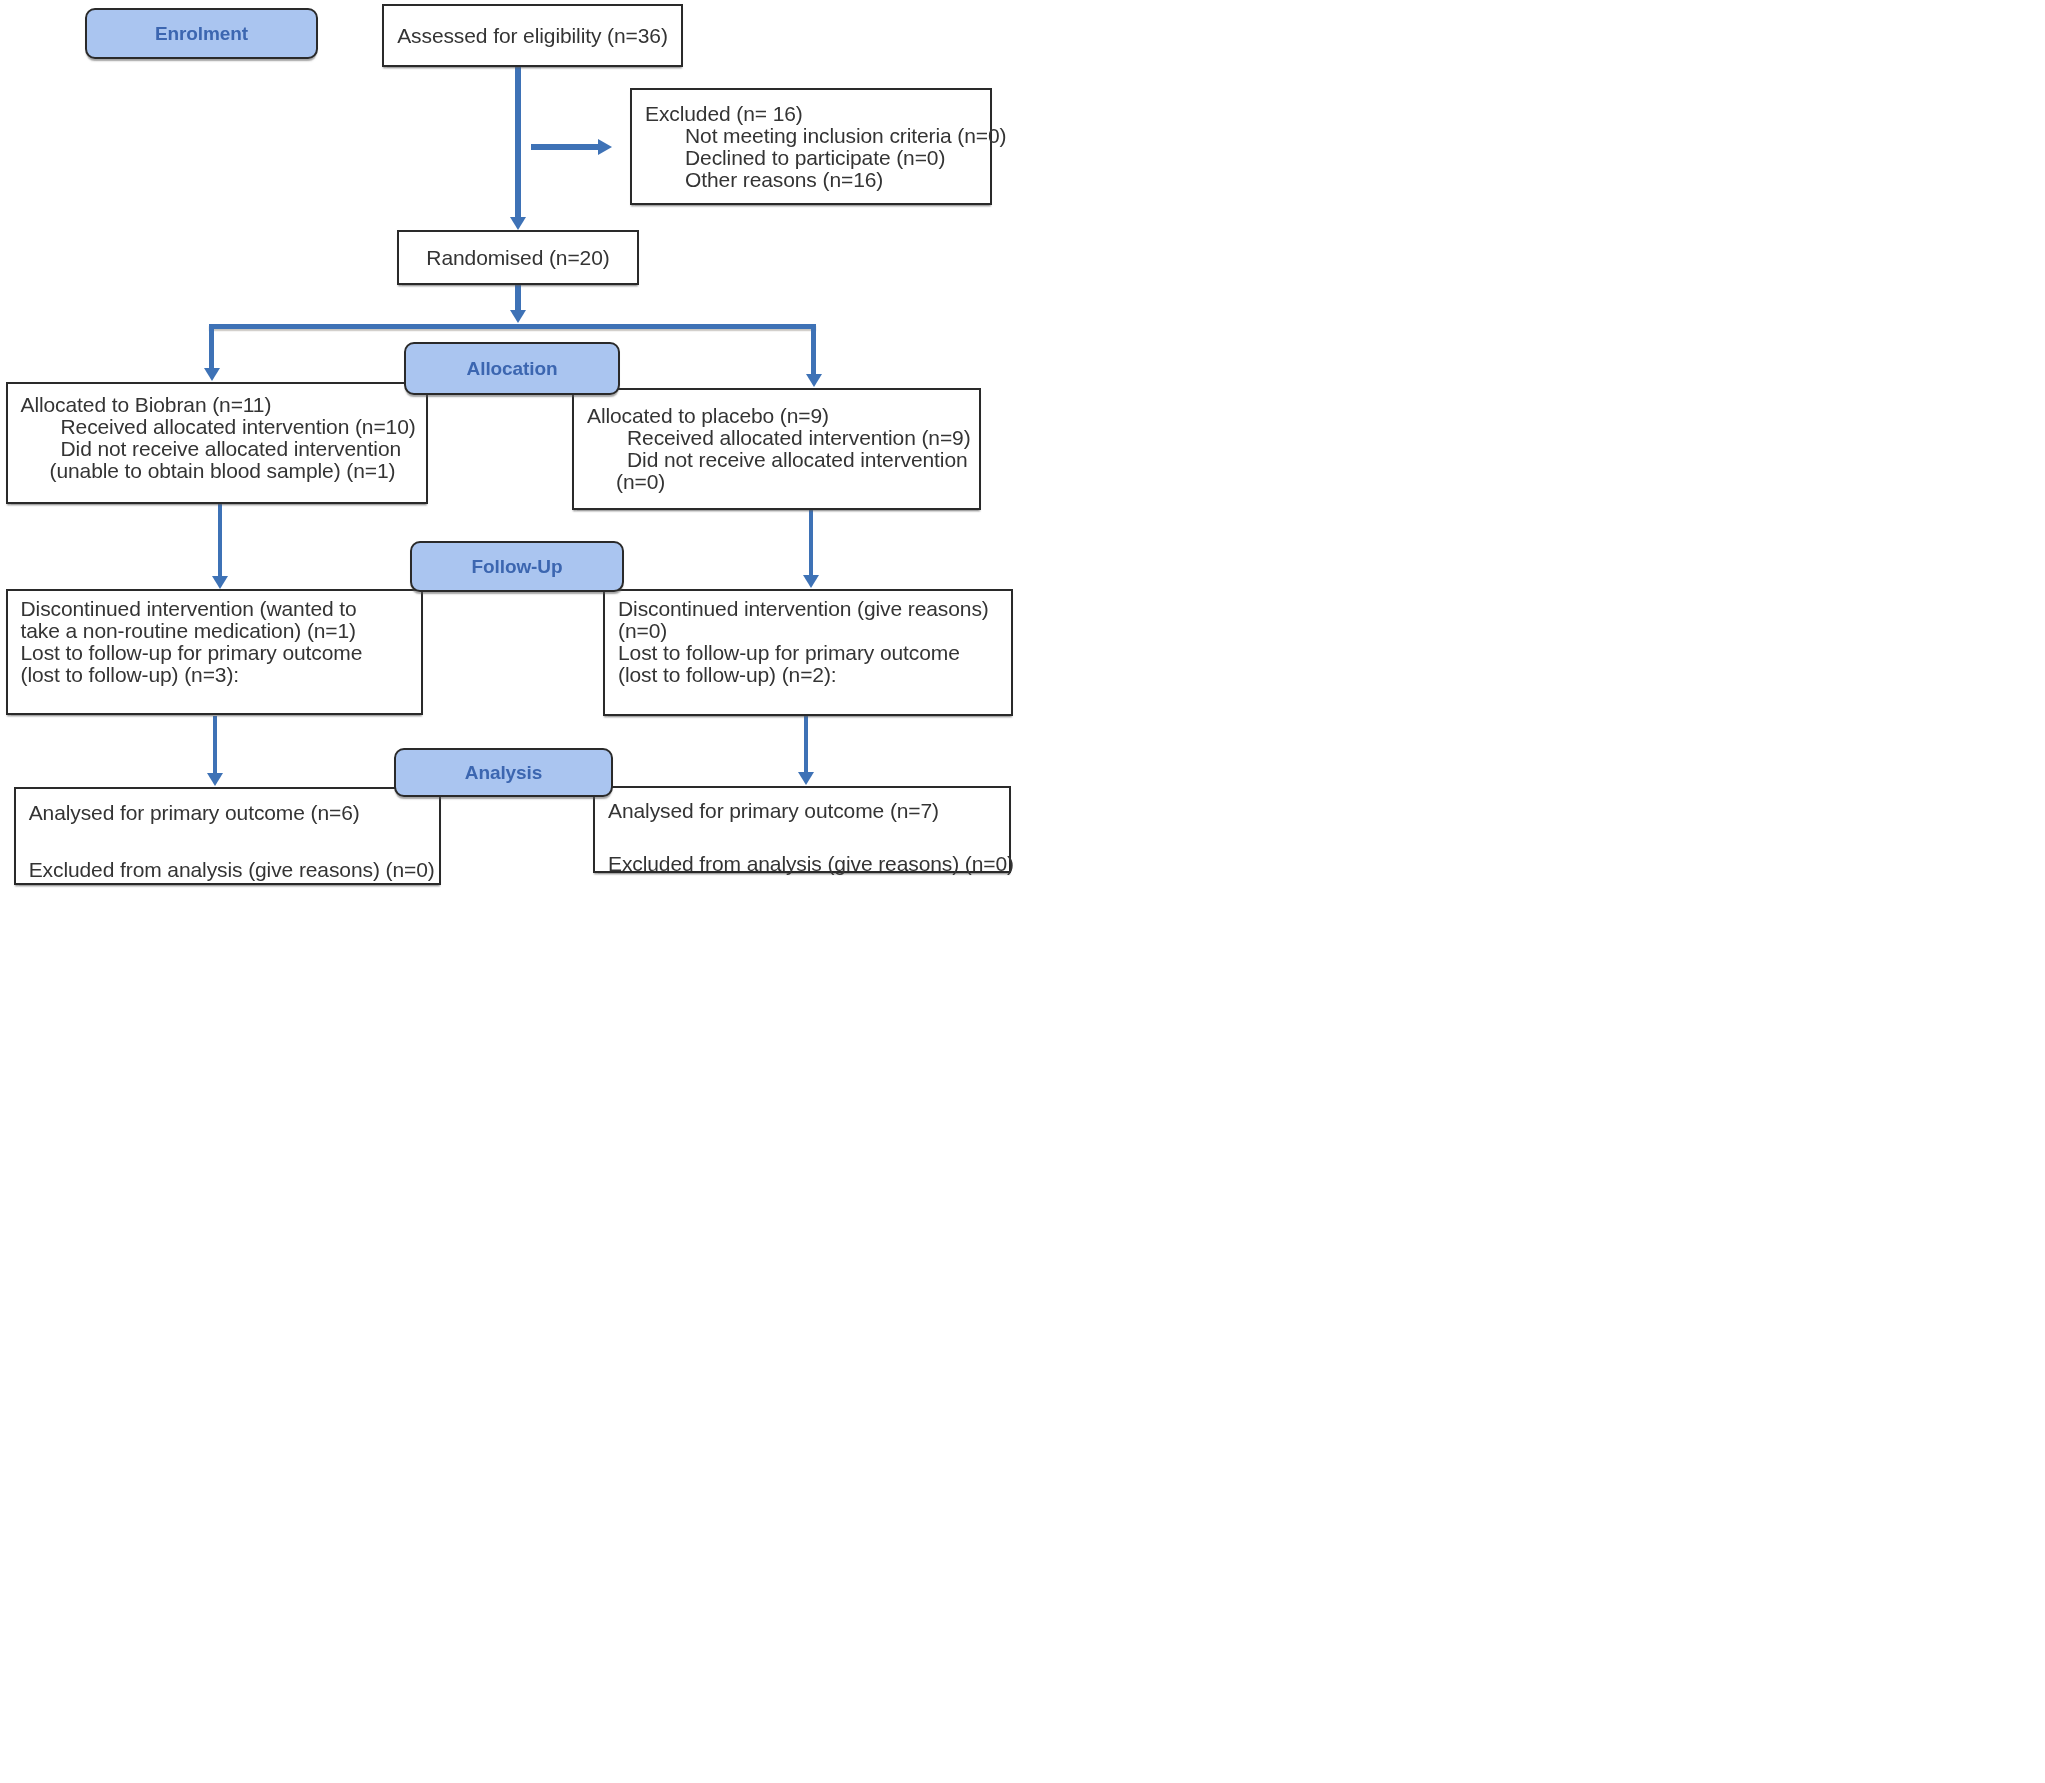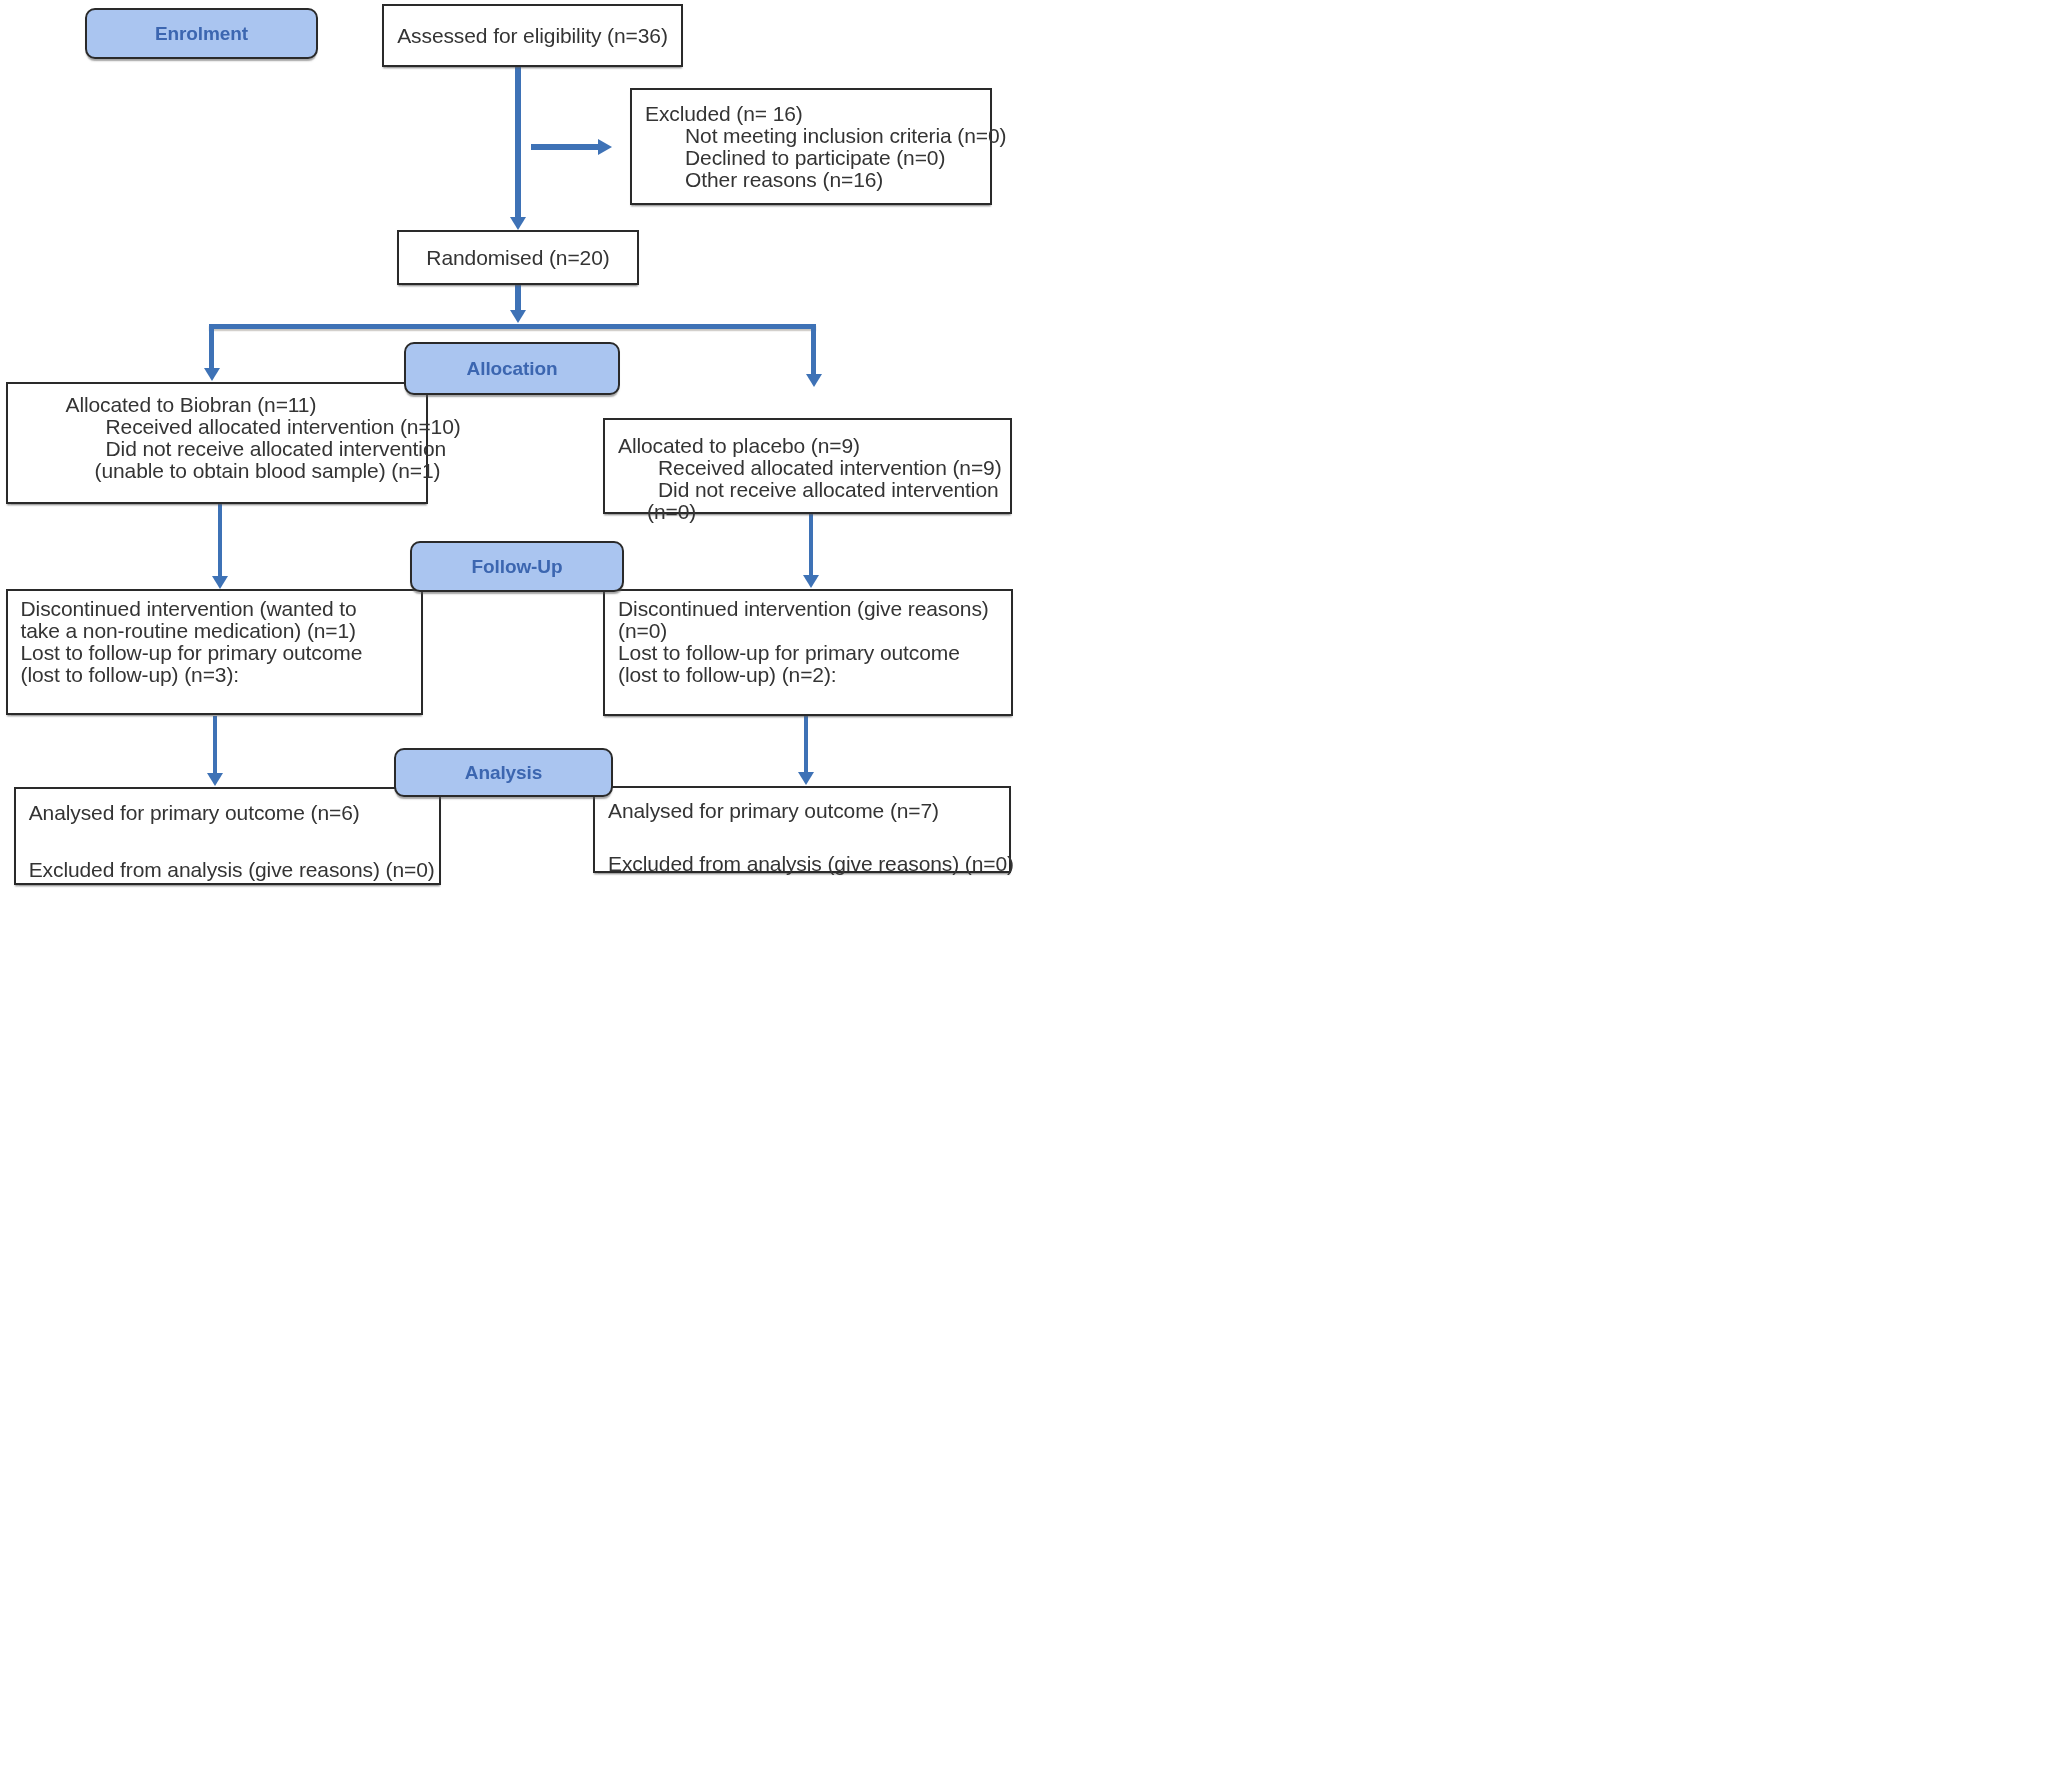--- a/index.html
+++ b/index.html
@@ -108,29 +108,29 @@
 
   <div class="split-bar" style="left:209px;top:324px;width:607px;height:5px;"></div>
   <div class="varrow" style="left:209px;top:328px;width:5px;height:40px;"></div>
   <div class="varrow" style="left:811px;top:328px;width:5px;height:46px;"></div>
 
   <div class="phase" style="left:404px;top:342px;width:216px;height:53px;">
     <span>Allocation</span>
   </div>
 
   <div class="box" style="left:5.5px;top:382px;width:422px;height:122px;">
-    <div class="pad" style="padding-top:10px;margin-left:45px;">
+    <div class="pad" style="padding-top:10px;">
       <div class="ln">Allocated to Biobran (n=11)</div>
       <div class="ln ind-lg">Received allocated intervention (n=10)</div>
       <div class="ln ind-lg">Did not receive allocated intervention</div>
       <div class="ln ind-md">(unable to obtain blood sample) (n=1)</div>
     </div>
   </div>
 
-  <div class="box" style="left:603px;top:388px;width:409px;height:96px;margin-top:30px;">
+  <div class="box" style="left:572px;top:388px;width:409px;height:122px;">
     <div class="pad" style="padding-top:15.4px;">
       <div class="ln">Allocated to placebo (n=9)</div>
       <div class="ln ind-lg">Received allocated intervention (n=9)</div>
       <div class="ln ind-lg">Did not receive allocated intervention</div>
       <div class="ln ind-md">(n=0)</div>
     </div>
   </div>
 
   <div class="varrow" style="left:218px;top:504px;width:3.8px;height:72px;"></div>
   <div class="varrow" style="left:809px;top:510px;width:3.8px;height:65px;"></div>

